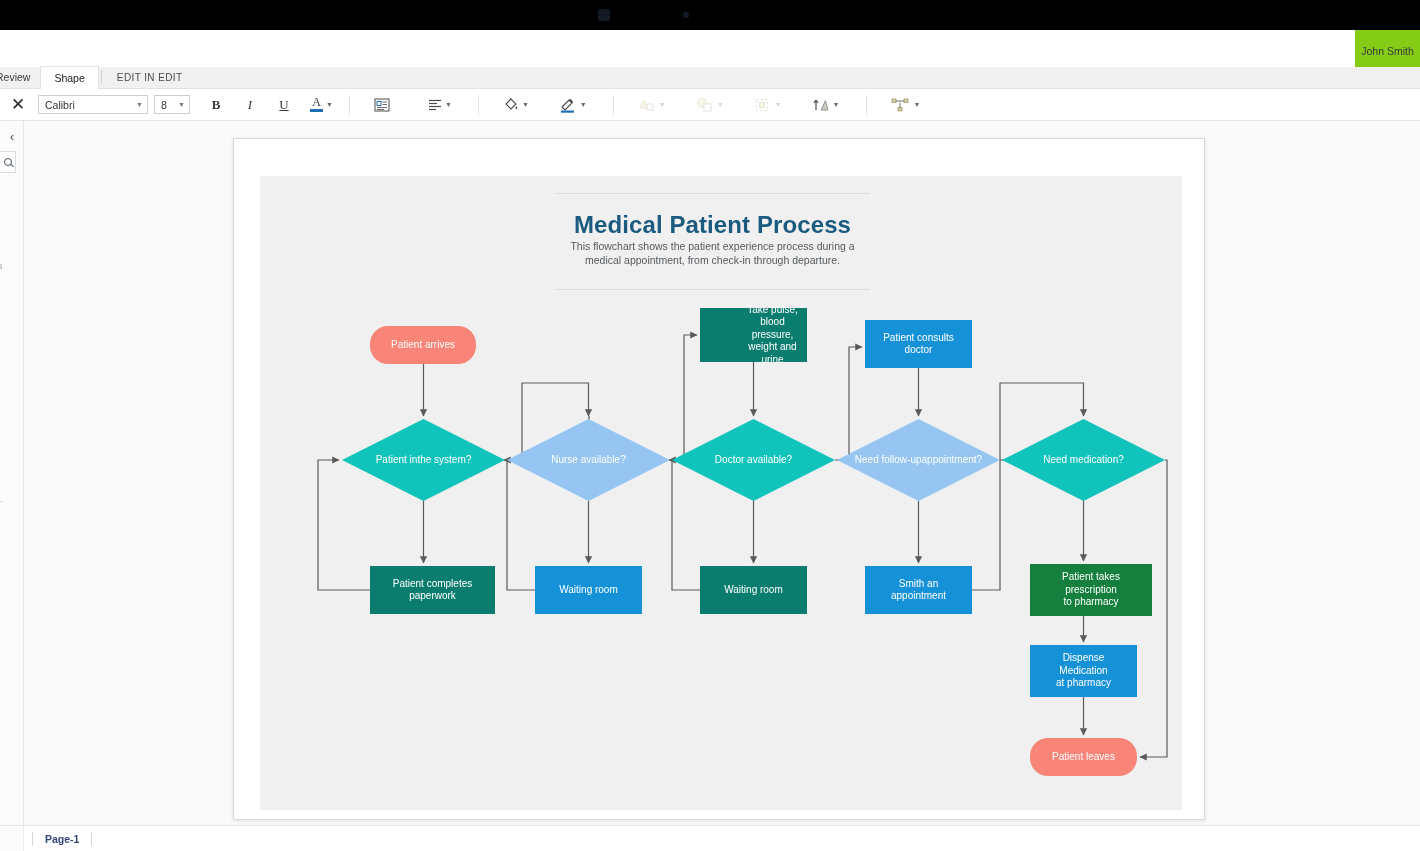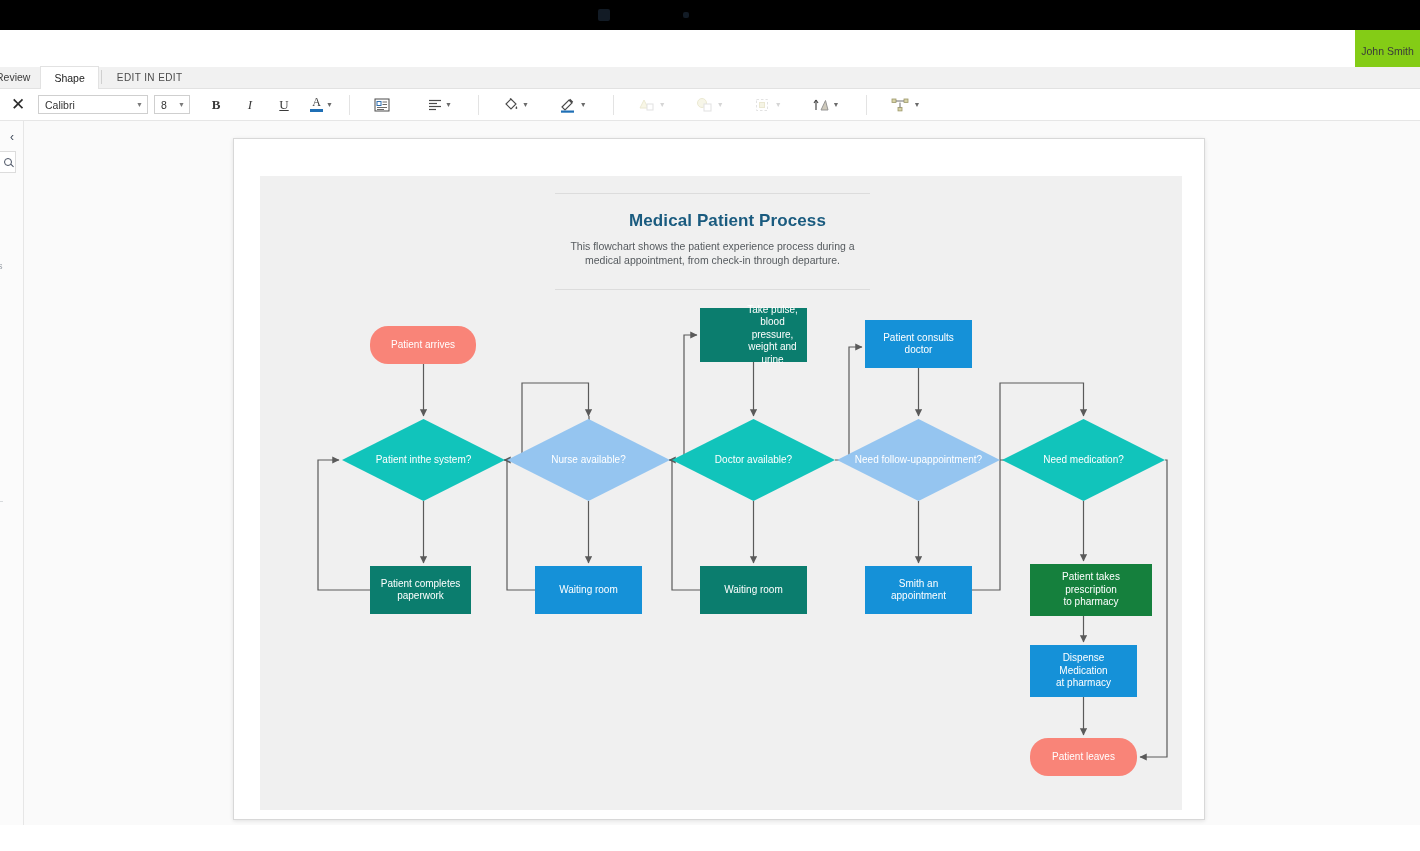--- a/index.html
+++ b/index.html
@@ -139,22 +139,22 @@
     position: absolute; left: 295px; top: 17px; width: 315px; height: 97px;
     text-align: center;
   }
   .dg-header .rule-top {
     position:absolute; left:0; top:0; width:315px; height:1px; background:#dcdcdc;
   }
   .dg-header .rule-bot {
     position:absolute; left:0; bottom:0; width:315px; height:1px; background:#dcdcdc;
   }
   .dg-title {
-    position: absolute; left: 15px; top: 18px; width: 315px;
-    font-size: 17px; font-weight: bold; color: #1a5b7f; letter-spacing: .1px;
+    position: absolute; left: 0; top: 18px; width: 315px;
+    font-size: 24px; font-weight: bold; color: #1a5b7f; letter-spacing: .1px;
   }
   .dg-sub {
     position: absolute; left: 6px; top: 47px; width: 303px;
     font-size: 10.5px; color: #555a5e; line-height: 13.5px;
   }
 
   
   .node {
     position: absolute;
     display: flex; align-items: center; justify-content: center;
@@ -428,21 +428,21 @@
                 <span style="display:block">Patient arrives</span>
               </div>
             </div>
             <div class="diamond-wrap" style="left: 82px; top: 243px; width: 163px; height: 82px;">
               <div class="dshape" style="background: rgb(17, 196, 187);"></div>
               <div class="dlabel">
                 <span style="display:block">Patient in</span>
                 <span style="display:block">the system?</span>
               </div>
             </div>
-            <div class="node rect" style="left: 110px; top: 390px; width: 101px; height: 48px; background: rgb(11, 125, 110);">
+            <div class="node rect" style="left: 110px; top: 390px; width: 125px; height: 48px; background: rgb(11, 125, 110);">
               <div class="nlabel">
                 <span style="display:block">Patient completes</span>
                 <span style="display:block">paperwork</span>
               </div>
             </div>
             <div class="diamond-wrap" style="left: 247px; top: 243px; width: 163px; height: 82px;">
               <div class="dshape" style="background: rgb(149, 197, 240);"></div>
               <div class="dlabel">
                 <span style="display:block">Nurse available?</span>
               </div>
@@ -513,14 +513,20 @@
               <div class="nlabel">
                 <span style="display:block">Patient leaves</span>
               </div>
             </div>
           </div>
 
       </div>
     </div>
   </div>
 
+  <div class="statusbar">
+    <div class="sb-left"></div>
+    <div class="sb-sep"></div>
+    <div class="sb-page">Page-1</div>
+    <div class="sb-sep"></div>
+  </div>
 
 </div>
 
 </body></html>

